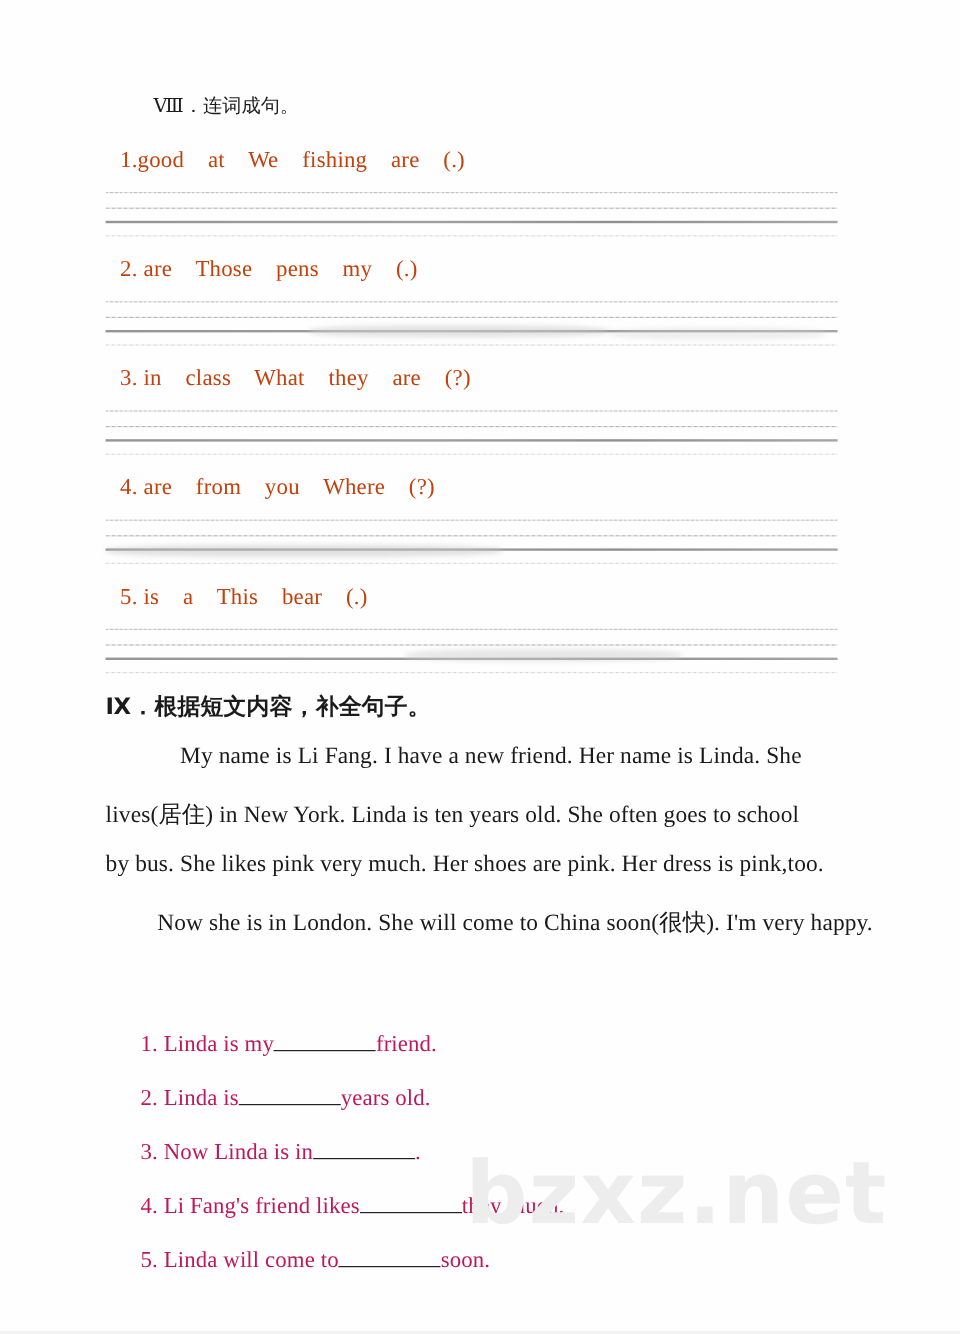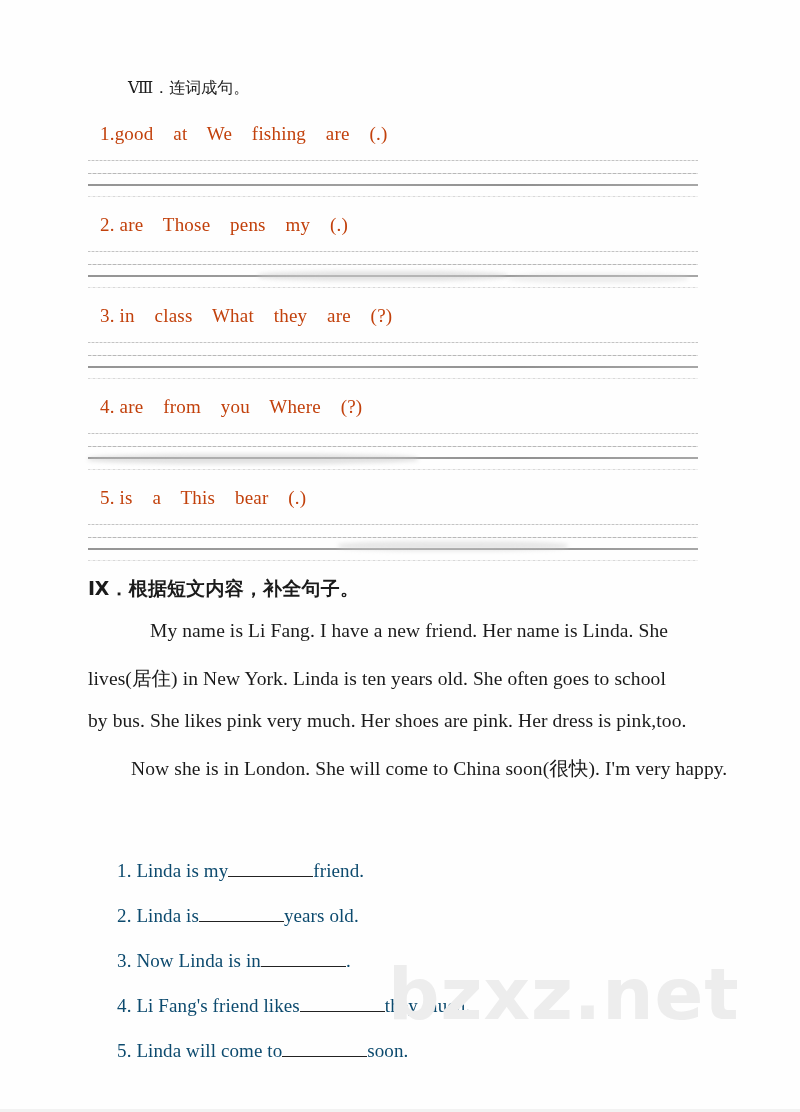--- a/index.html
+++ b/index.html
@@ -119,21 +119,21 @@
     font-size: 19.5px;
     color: #1a1a1a;
     white-space: pre;
     letter-spacing: 0.1px;
   }
   .passage-line.indent { padding-left: 62px; text-align: right; }
 
   
   .blank-q {
     font-size: 19px;
-    color: #0c4a6e;
+    color: #be185d;
     white-space: pre;
     letter-spacing: 0.1px;
   }
   .blank {
     display: inline-block;
     border-bottom: 1.6px solid #222;
     vertical-align: baseline;
     height: 15px;
     margin: 0 0 0 0;
   }

